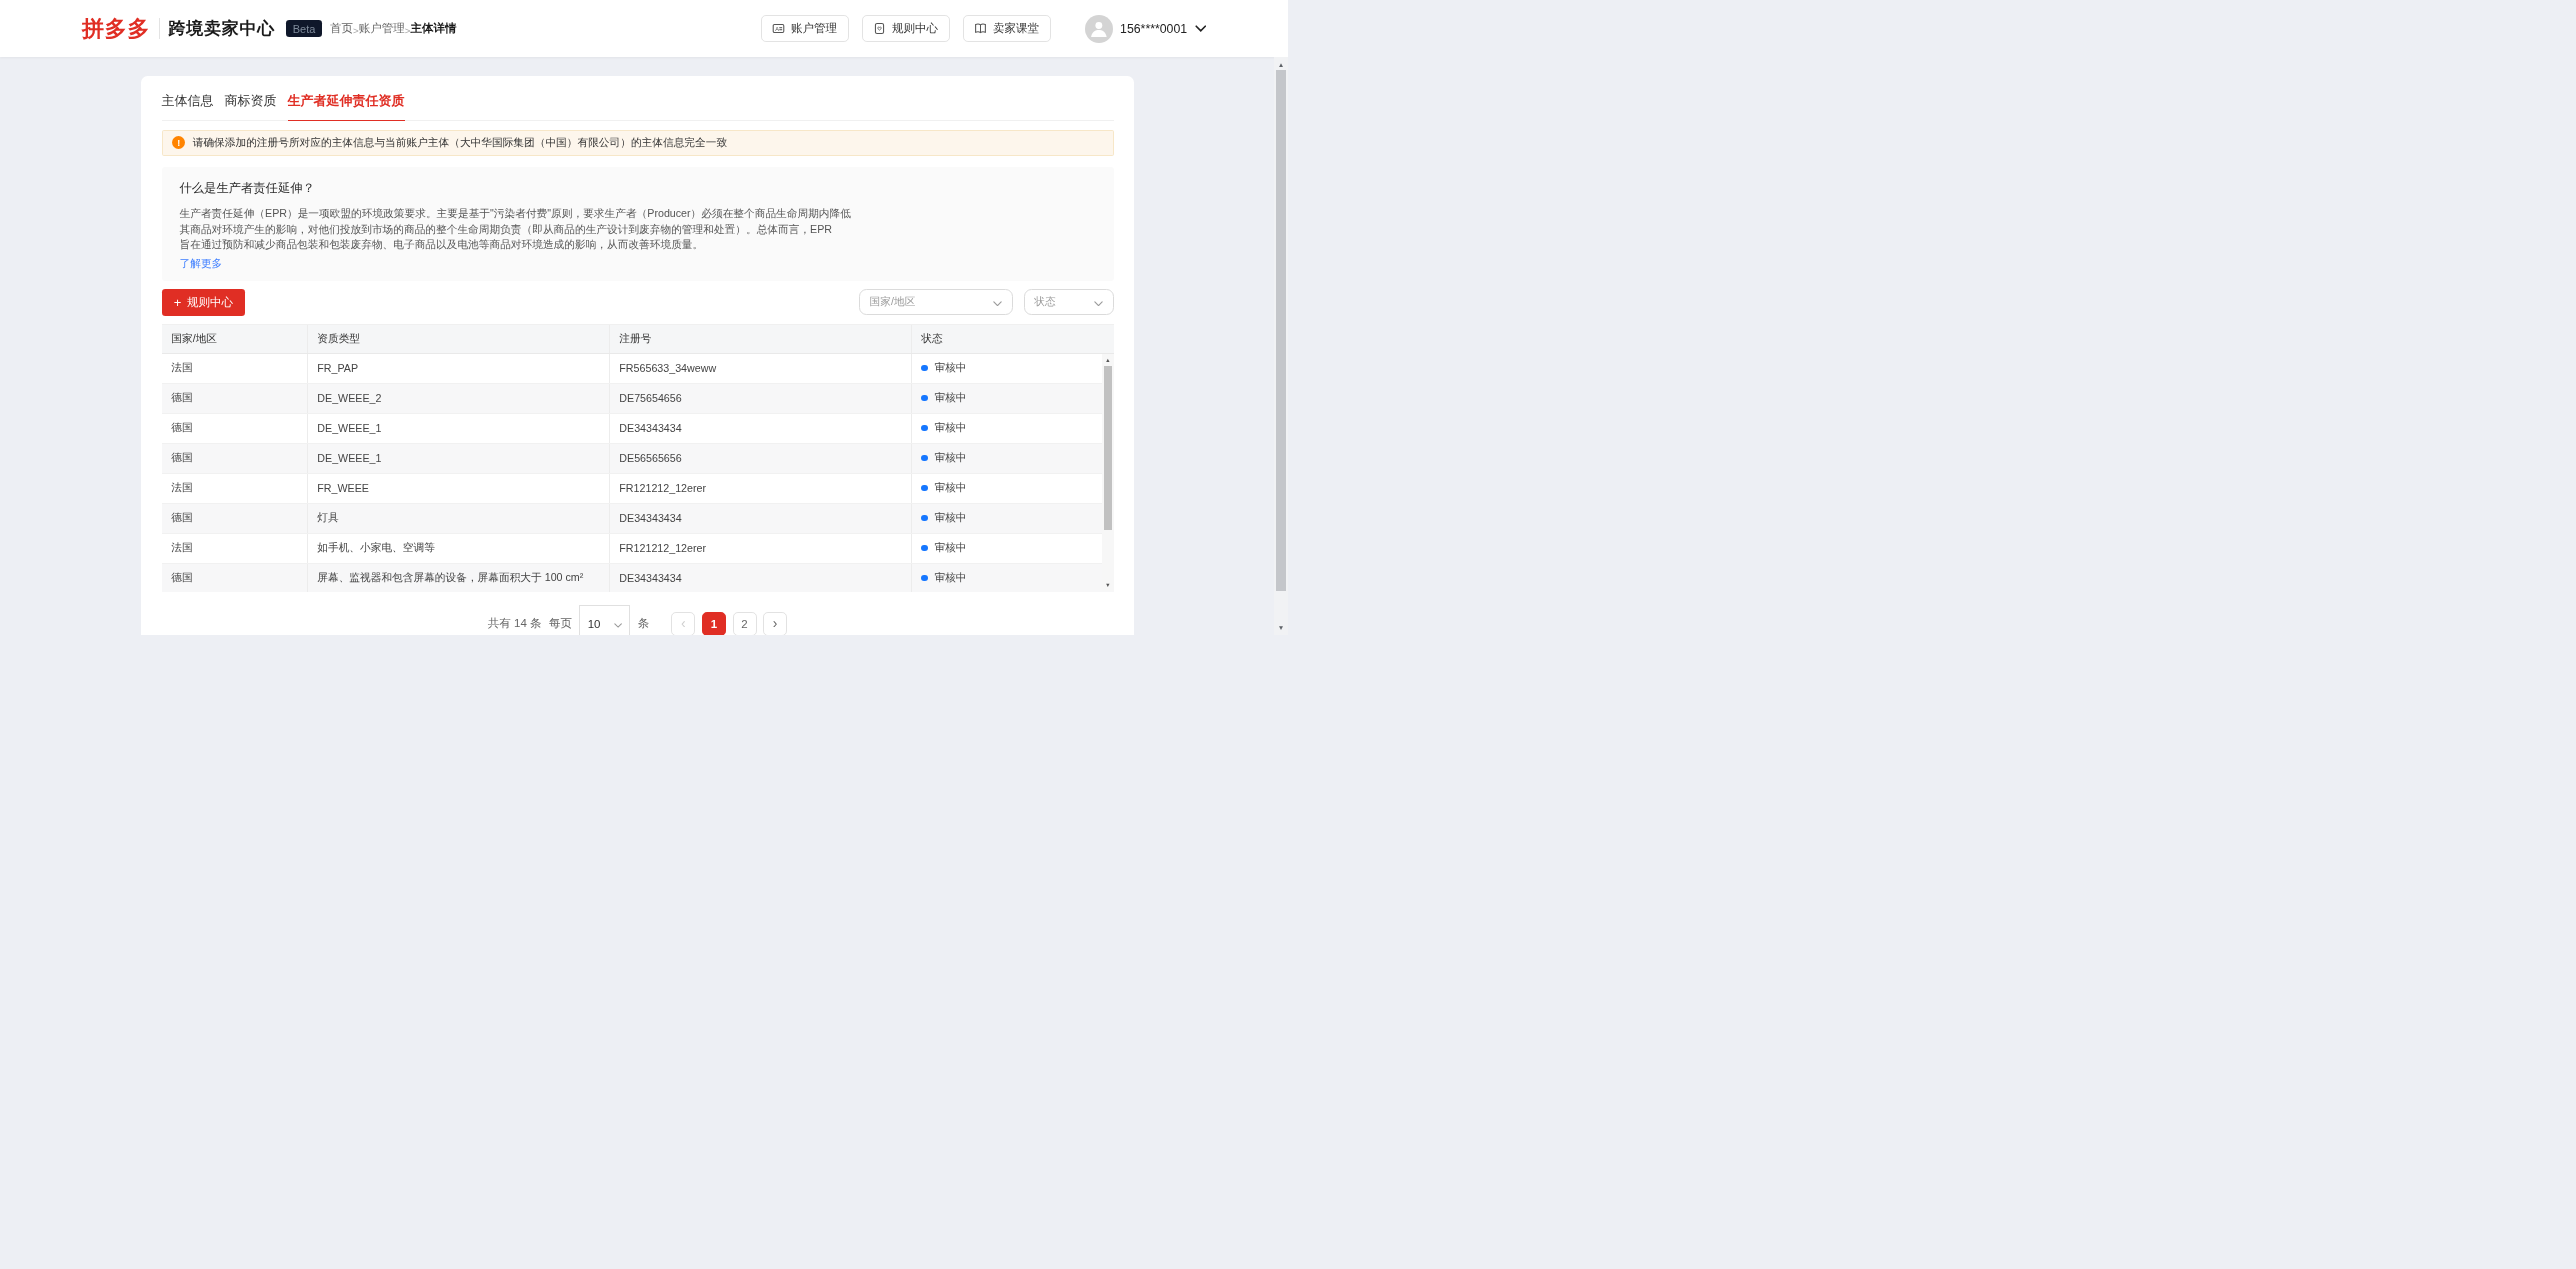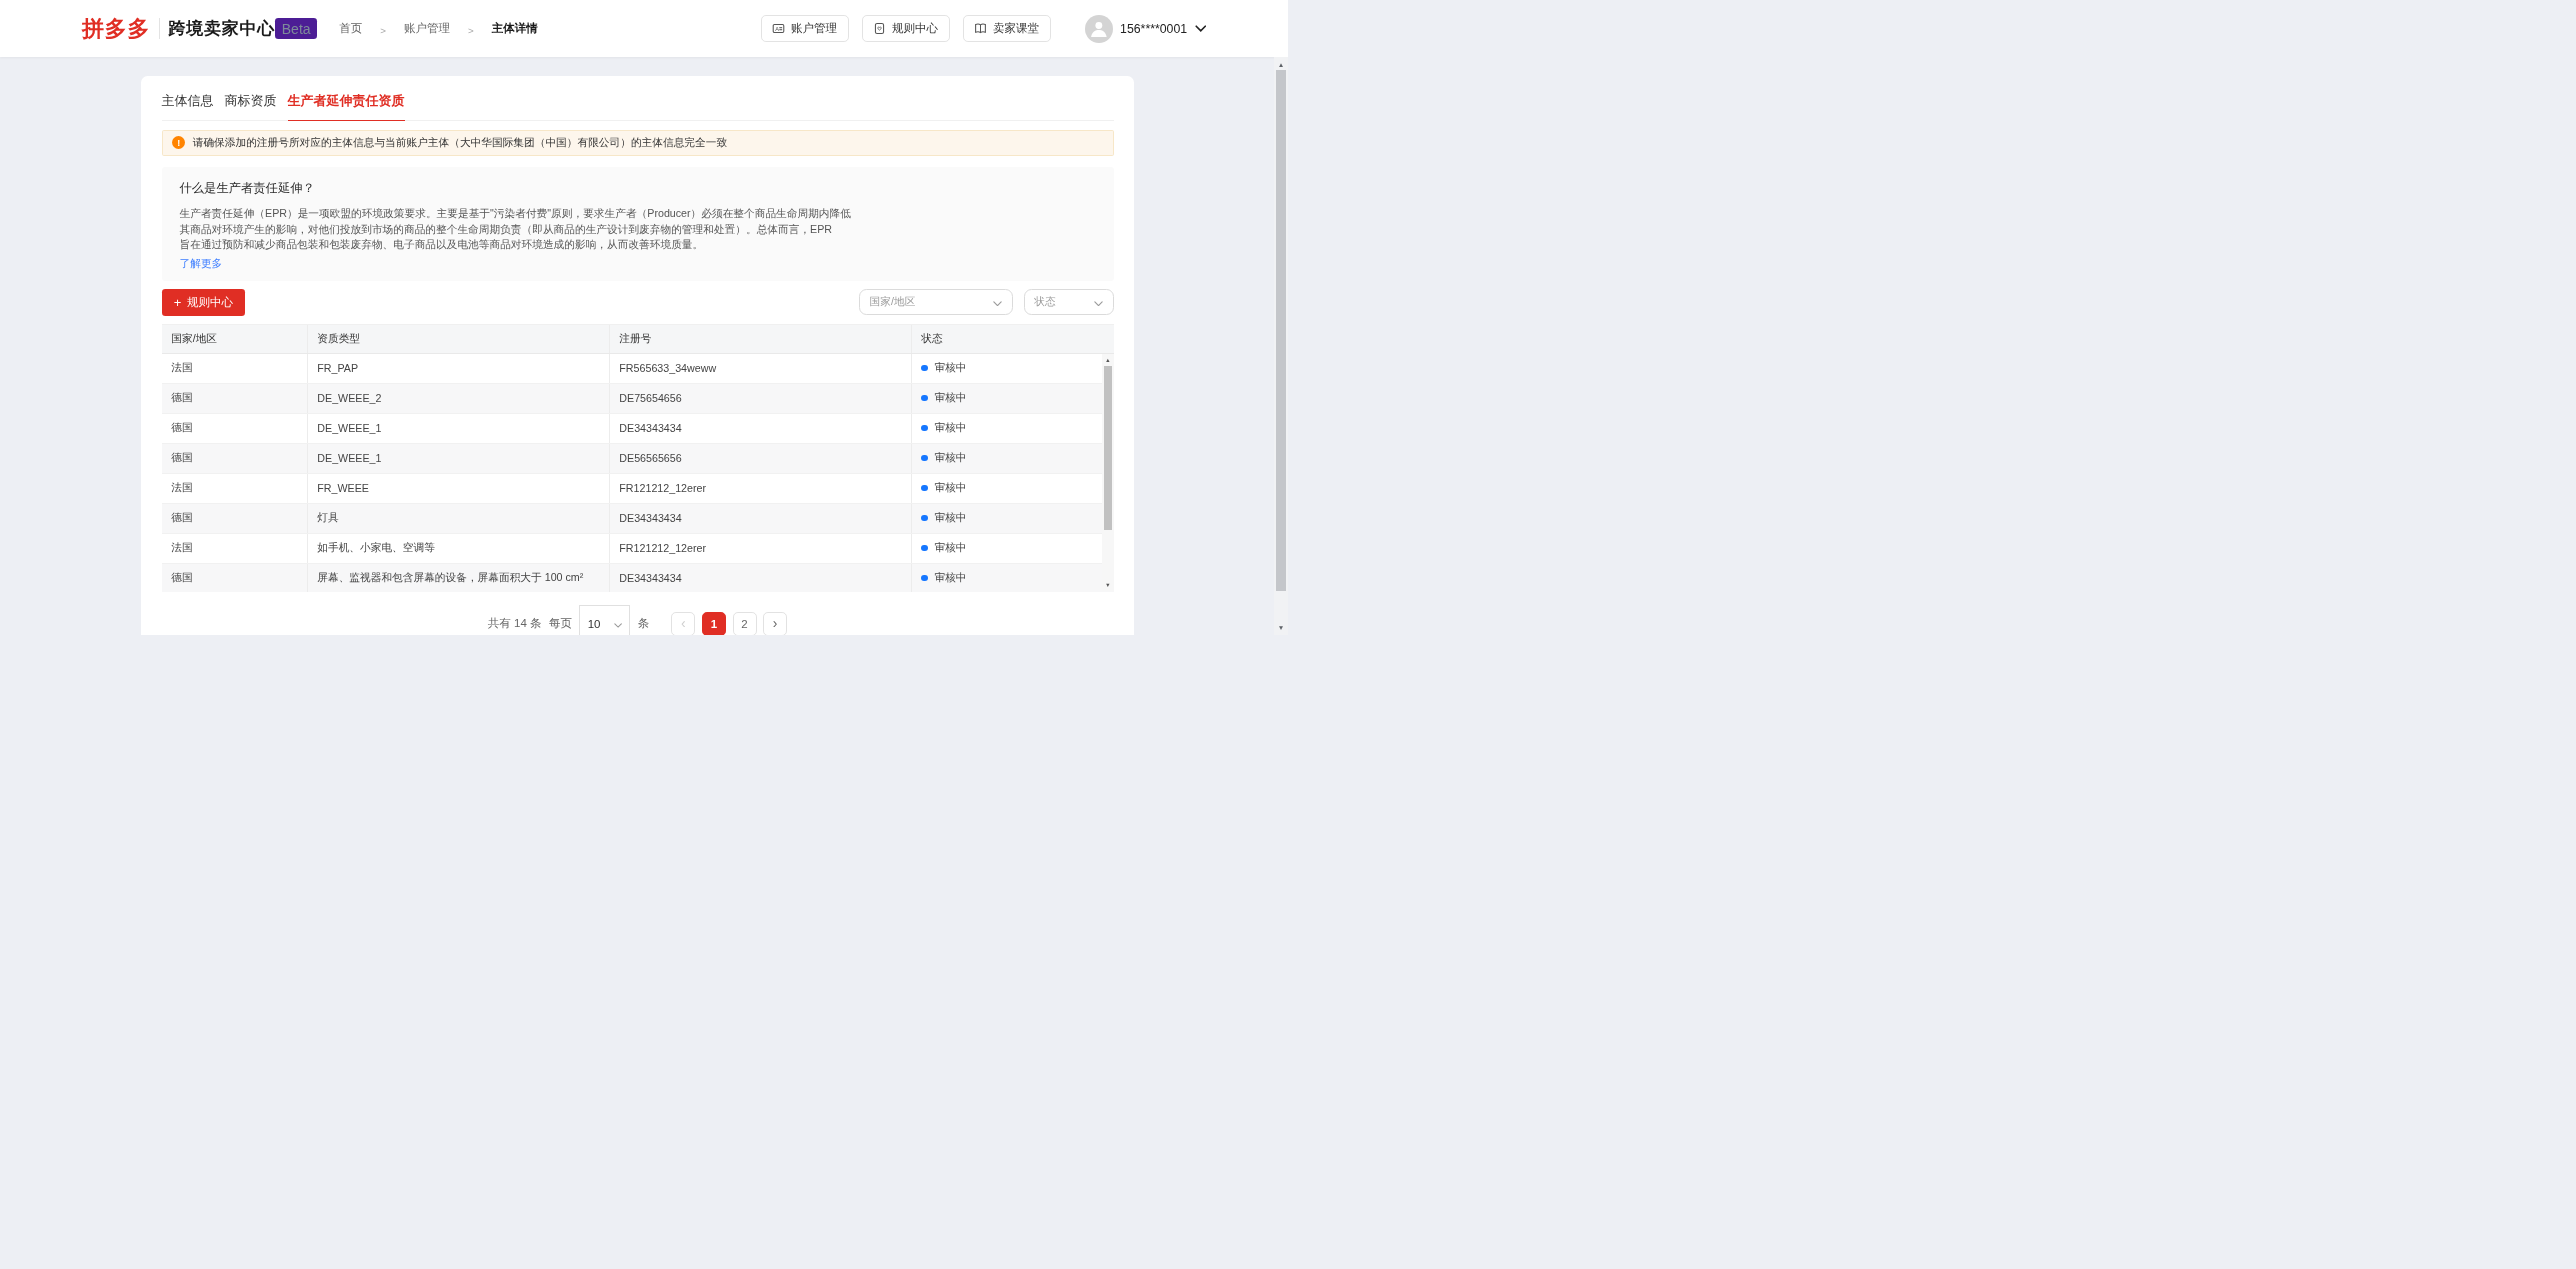--- a/index.html
+++ b/index.html
@@ -11,24 +11,24 @@
   
   .header {
     position:absolute; top:0; left:0; width:1288px; height:57px; background:#fff;
     display:flex; align-items:center; padding:0 82px 0 82px; z-index:5;
     box-shadow:0 0.8px 2.5px rgba(0,0,0,0.05);
   }
   .logo-cn { color:#E02E24; font-size:22px; font-weight:900; letter-spacing:0.8px; }
   .logo-divider { width:1.6px; height:21px; background:#E3E3E3; margin:0 8.2px; }
   .product-name { font-size:17px; font-weight:700; color:#1A1A1A; letter-spacing:0.8px; }
   .beta-badge {
-    margin-left:0; background:#4c1d95; color:#7E8A9A; font-size:14px;
+    margin-left:11px; background:#0f172a; color:#7E8A9A; font-size:11px;
     padding:2.5px 6.6px; border-radius:3.3px;
   }
-  .breadcrumb { display:flex; align-items:flex-end; margin-left:22px; font-size:11.5px; color:#666; gap:18px; }
+  .breadcrumb { display:flex; align-items:flex-end; margin-left:8px; font-size:11.5px; color:#666; gap:0; }
   .breadcrumb .sep { color:#A8A8A8; font-size:9.8px; }
   .breadcrumb .crumb { cursor:pointer; }
   .breadcrumb .current { color:#1A1A1A; font-weight:700; }
   .header-right { margin-left:auto; display:flex; align-items:center; gap:13px; }
   .hbtn {
     display:flex; align-items:center; gap:5.7px; height:27px; padding:0 10.7px;
     border:0.8px solid #E3E3E3; border-radius:4.9px; background:#fff; font-size:11.5px; color:#333;
     cursor:pointer;
   }
   .hbtn svg { display:block; }

